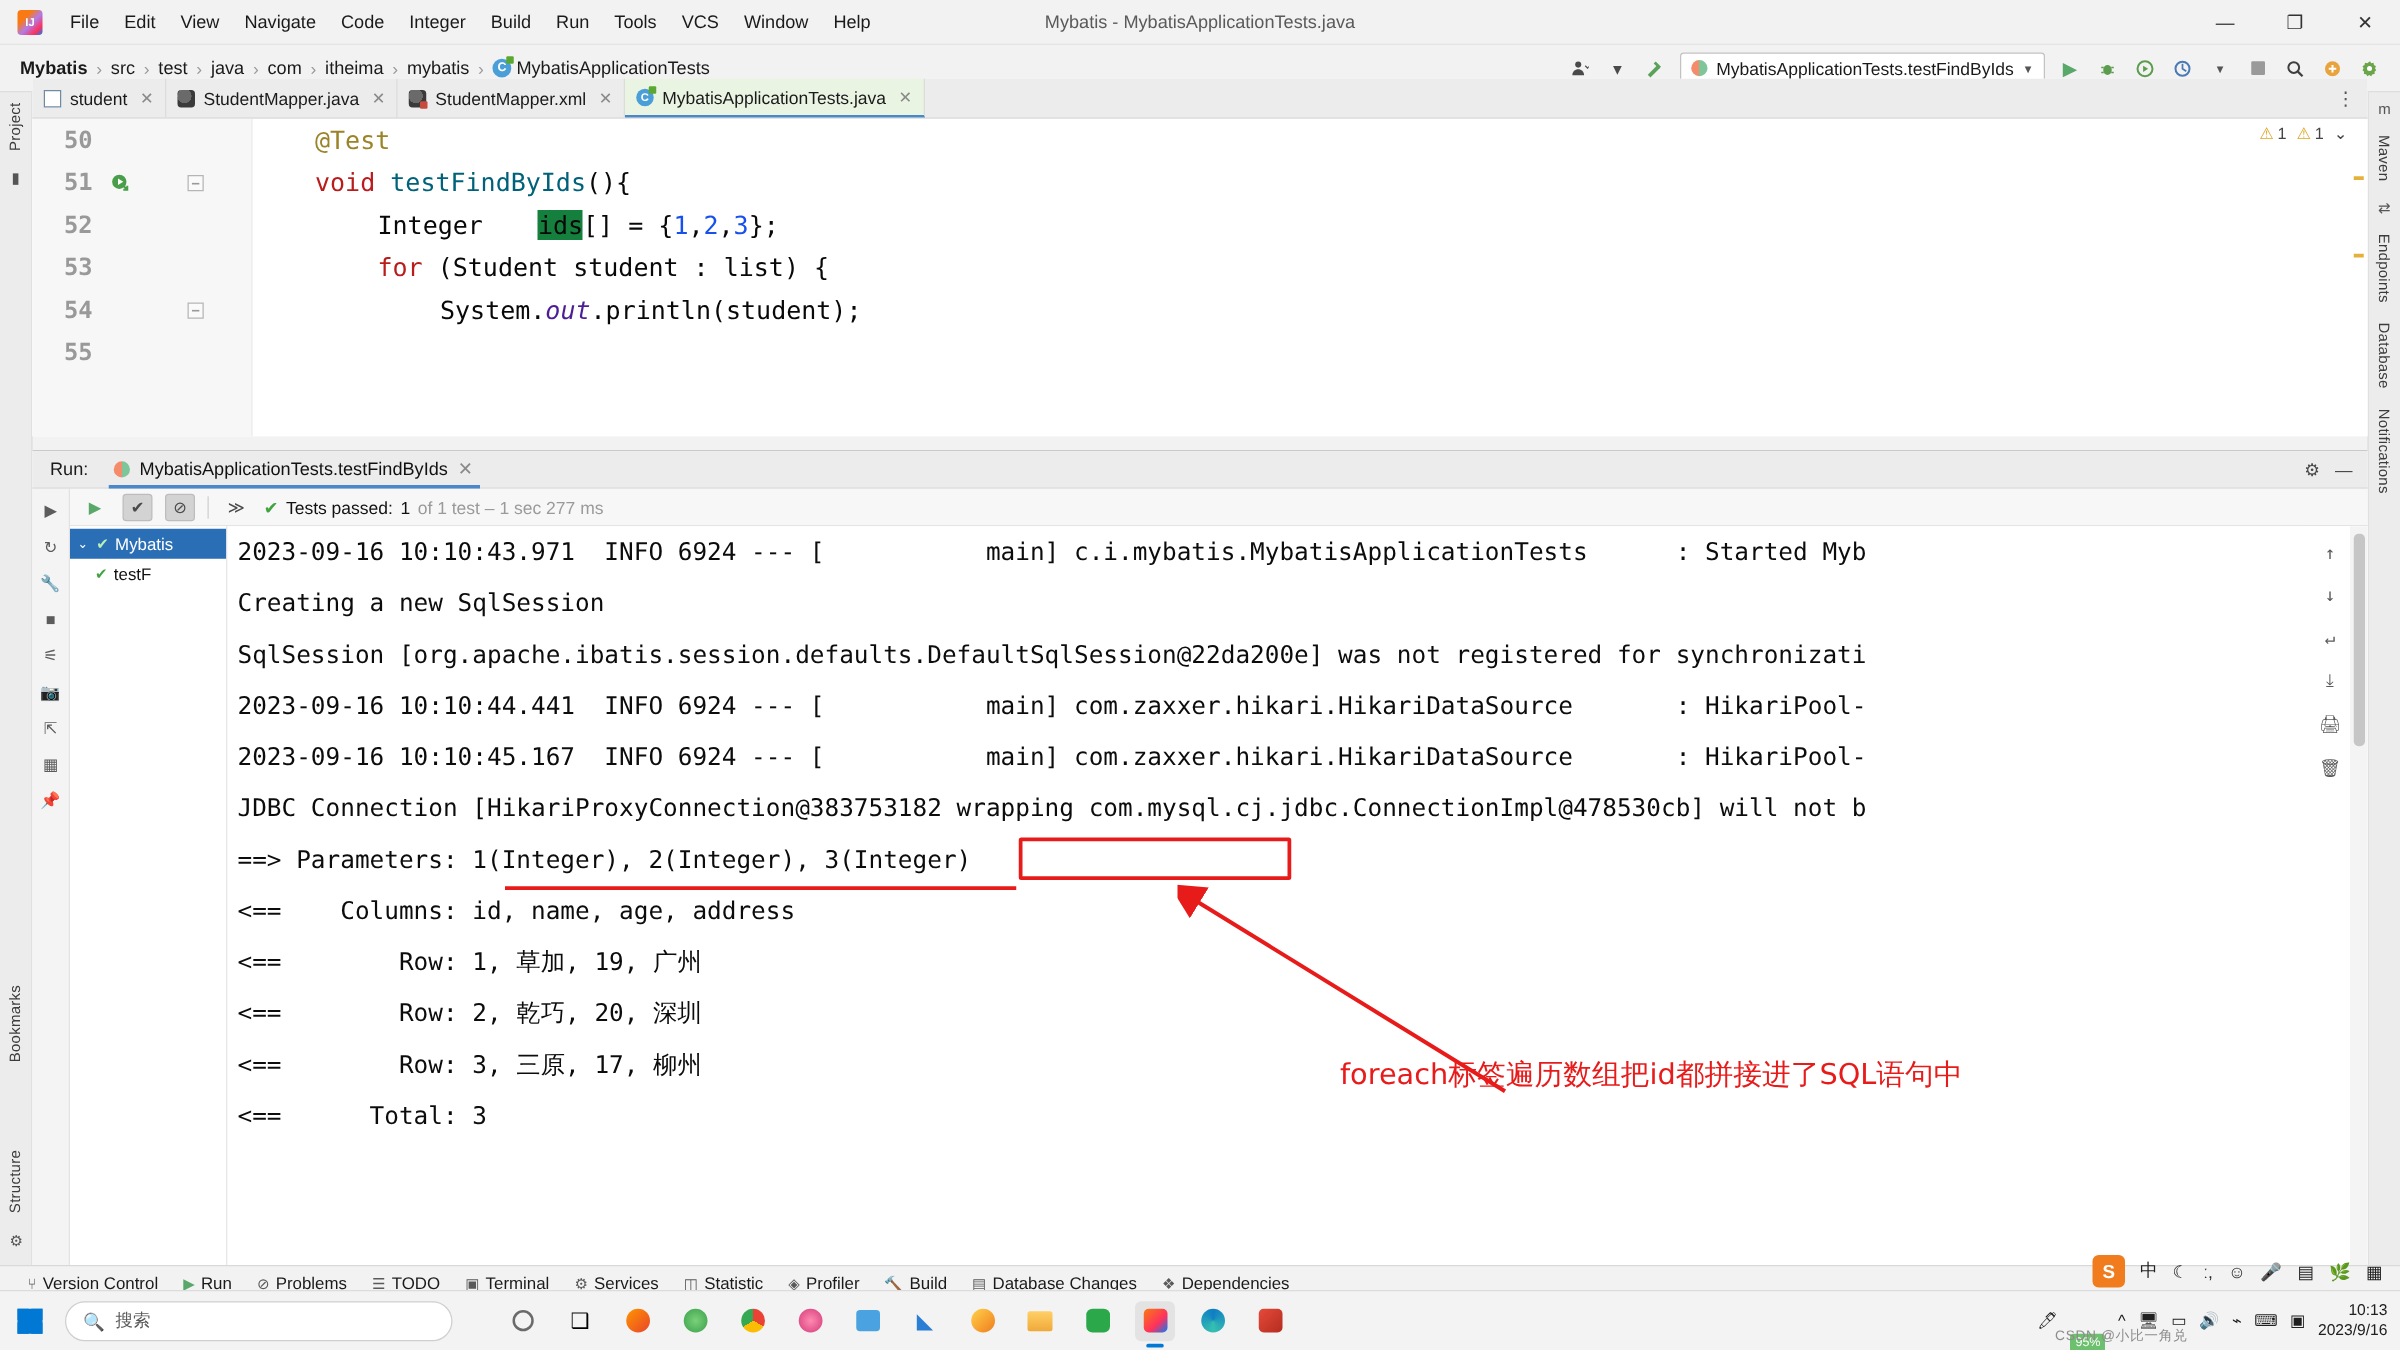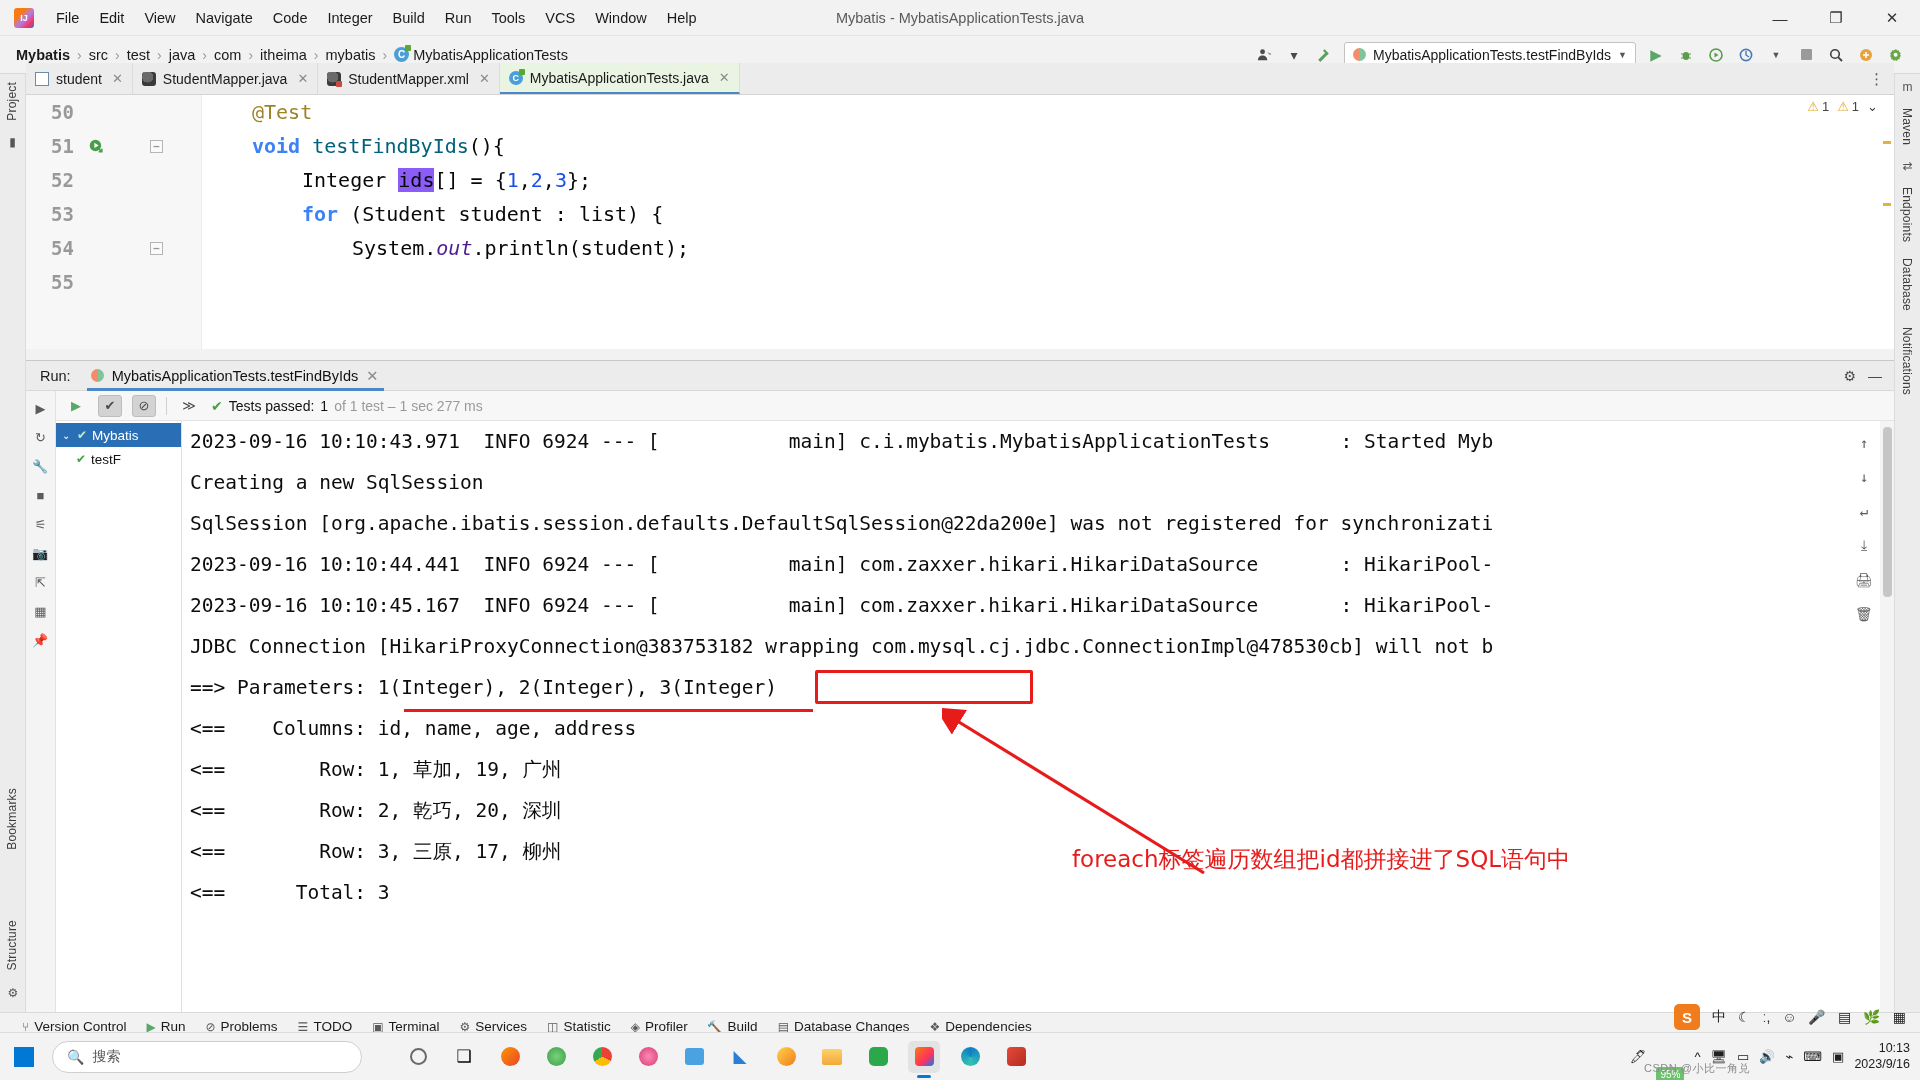--- a/index.html
+++ b/index.html
@@ -162,26 +162,26 @@
     color: #9a9a9a; font-size: 11px; display: flex; align-items: center; justify-content: center;
   }
   .fold-box { border: 1px solid #b5b5b5; background: #fafafa; }
   .code-col { flex: 1; position: relative; }
   .cline {
     height: 34px; display: flex; align-items: center;
     font-size: 20px; white-space: pre; font-family: "DejaVu Sans Mono", monospace;
     padding-left: 8px; color: #080808;
   }
   .k-ann { color: #9b8428; }
-  .k-kw { color: #3b82f6; font-weight: bold; }
+  .k-kw { color: #b91c1c; font-weight: normal; }
   .k-mth { color: #00627a; }
   .k-fld { color: #871094; }
   .k-num { color: #1750eb; }
   .k-static-it { color: #4c1d95; font-style: italic; }
-  .hl { background: #8b5cf6; }
+  .hl { background: #15803d; margin-left: 32px; }
   .warn-widget {
     position: absolute; top: 4px; right: 16px; display: flex; align-items: center;
     gap: 8px; font-size: 13px; color: #444; font-family: "Liberation Sans", sans-serif;
   }
   .wchip { display: flex; align-items: center; gap: 3px; }
   .wtri { color: #e0a526; font-size: 13px; }
   .editor-scroll-marks { position:absolute; right:2px; top:0; bottom:0; width:10px; }
   .mark { position:absolute; right:1px; width:8px; height:3px; }
 
   

